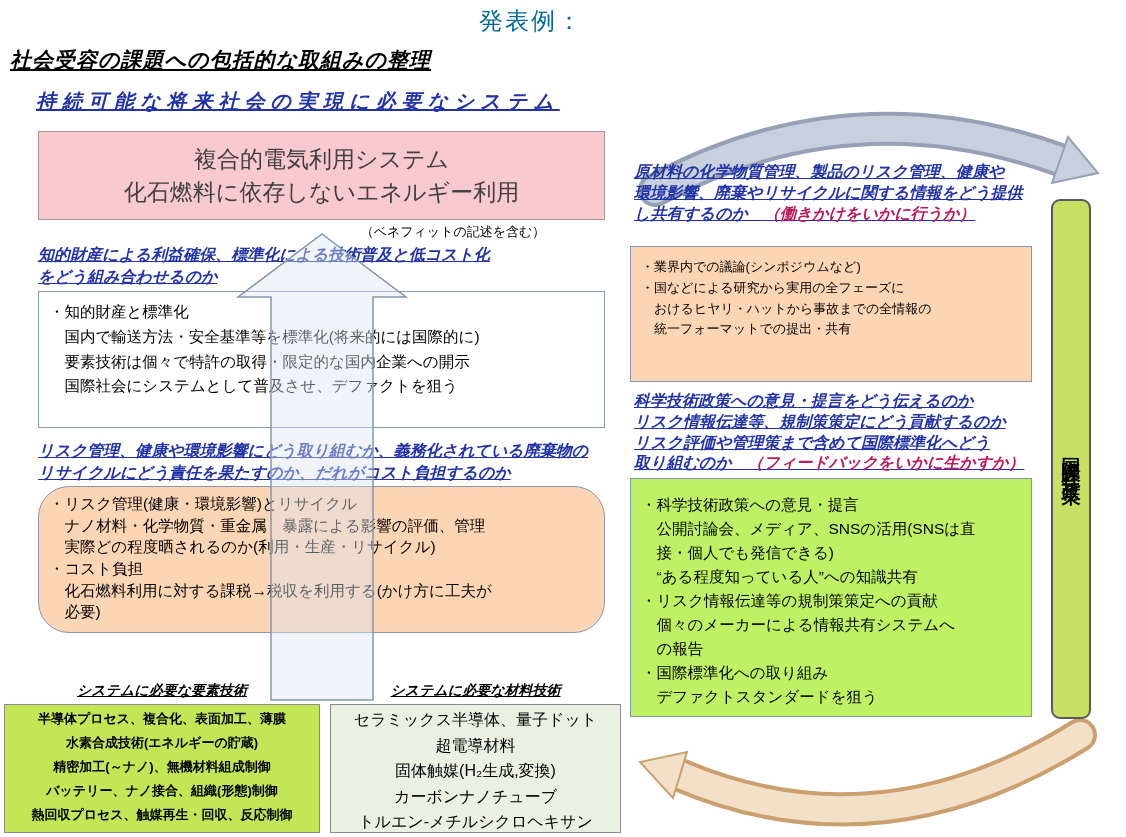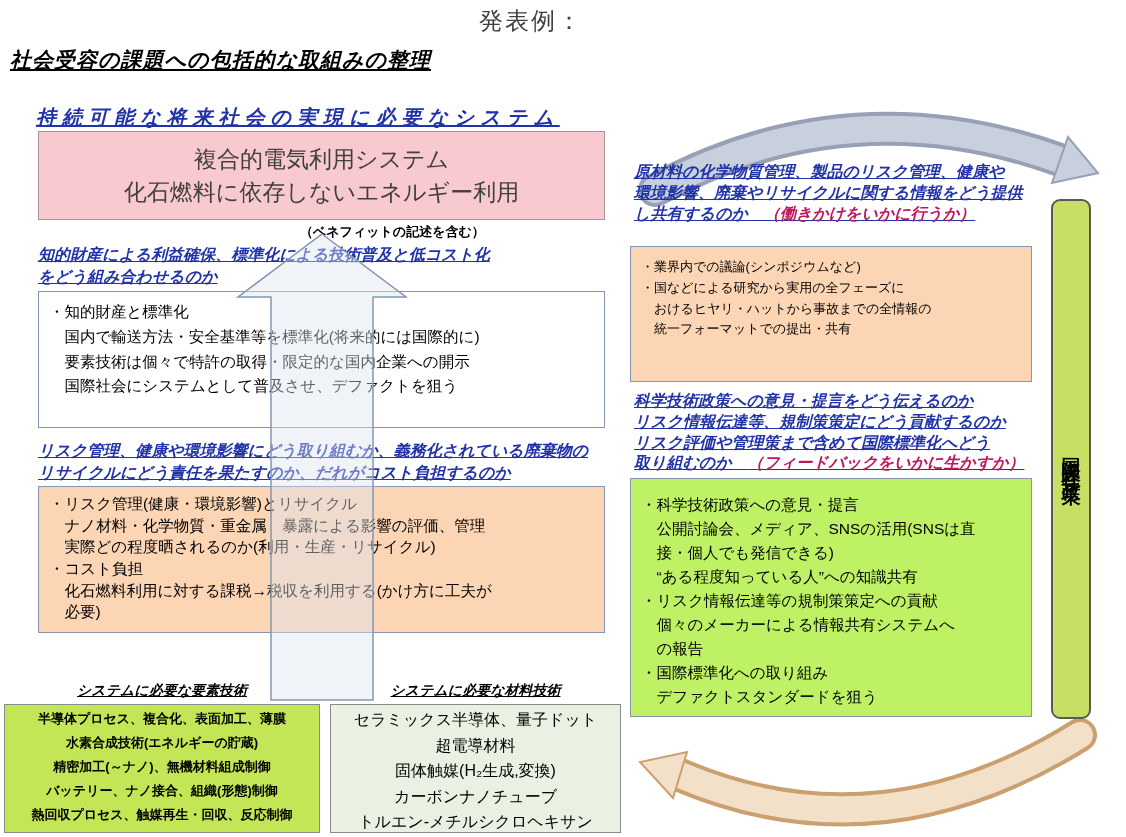--- a/index.html
+++ b/index.html
@@ -5,29 +5,29 @@
   html,body{margin:0;padding:0;background:#fff;}
   body{font-family:"Liberation Sans","DejaVu Sans",sans-serif;color:#000;}
   #canvas{position:relative;width:1126px;height:837px;background:#fff;overflow:hidden;}
   .abs{position:absolute;}
   svg.layer{position:absolute;left:0;top:0;pointer-events:none;}
   .hblue{color:#2233AA;font-weight:bold;font-style:italic;text-decoration:underline;white-space:pre-line;z-index:2;}
   .hblack{color:#000;font-weight:bold;font-style:italic;text-decoration:underline;z-index:2;}
   .rred{color:#be185d;}
   .box{position:absolute;border:1.5px solid #8496B0;box-sizing:border-box;white-space:pre-line;z-index:1;color:#000;}
 
-  #header-label{left:479px;top:5px;font-size:24px;color:#404040;letter-spacing:2px;}
+  #header-label{left:479px;top:5px;font-size:24px;color:#0369a1;letter-spacing:2px;}
   #page-title{left:10px;top:46px;font-size:21px;font-weight:bold;font-style:italic;text-decoration:underline;letter-spacing:1px;}
-  #system-heading{left:36px;top:89px;font-size:20px;letter-spacing:6px;line-height:1.2;margin-top:16px;}
+  #system-heading{left:36px;top:89px;font-size:20px;letter-spacing:6px;line-height:1.2;}
   #target-box{left:38px;top:131px;width:567px;height:89px;background:#F8C9CE;border:1px solid #AE9296;display:flex;align-items:center;justify-content:center;text-align:center;font-size:23px;color:#404040;line-height:1.4;white-space:pre-line;z-index:1;box-sizing:border-box;}
-  #benefit-note{left:300px;top:223px;width:306px;text-align:left;font-size:13px;font-weight:bold;z-index:2;}
+  #benefit-note{left:300px;top:223px;width:306px;text-align:center;font-size:13px;font-weight:normal;z-index:2;}
   #ip-heading{left:38px;top:244px;width:580px;font-size:16px;line-height:1.4;}
   #ip-box{left:38px;top:291px;width:567px;height:137px;background:#FFFFFF;font-size:15.5px;line-height:1.6;padding:8px 10px;}
   #risk-heading{left:38px;top:440px;width:580px;font-size:16px;line-height:1.4;}
-  #risk-box{left:38px;top:486px;width:567px;height:147px;background:#FCD5B4;font-size:15.5px;line-height:1.4;padding:6px 10px;}
+  #risk-box{left:38px;top:486px;width:567px;height:147px;background:#FCD5B4;font-size:15.5px;line-height:1.4;padding:6px 10px;border-radius:31px;}
   #elem-heading{left:4px;top:682px;width:316px;text-align:center;font-size:14px;}
   #elem-box{left:4px;top:704px;width:316px;height:129px;background:#C3E656;border:1px solid #8a8a8a;font-size:13px;font-weight:bold;text-align:center;line-height:1.85;padding:2px 2px;}
   #mat-heading{left:330px;top:682px;width:291px;text-align:center;font-size:14px;}
   #mat-box{left:330px;top:704px;width:291px;height:129px;background:#E9F1E2;border:1px solid #8a8a8a;font-size:16px;text-align:center;line-height:1.6;padding:2px 2px;}
   #info-heading{left:634px;top:162px;width:414px;font-size:16px;line-height:1.3;}
   #info-box{left:630px;top:246px;width:402px;height:136px;background:#FCD5B4;font-size:13px;line-height:1.6;padding:10px 10px;}
   #policy-heading{left:634px;top:391px;width:414px;font-size:16px;line-height:1.3;}
   #policy-box{left:630px;top:478px;width:402px;height:239px;background:#bef264;font-size:15.5px;line-height:1.55;padding:14px 10px;}
   #side-bar{left:1051px;top:199px;width:40px;height:520px;background:#C7DF63;border:2px solid #595959;border-radius:9px;display:flex;align-items:center;justify-content:center;z-index:1;box-sizing:border-box;}
   #side-bar .vtext{writing-mode:vertical-rl;text-orientation:upright;font-size:19px;font-weight:bold;letter-spacing:5px;color:#000;}

